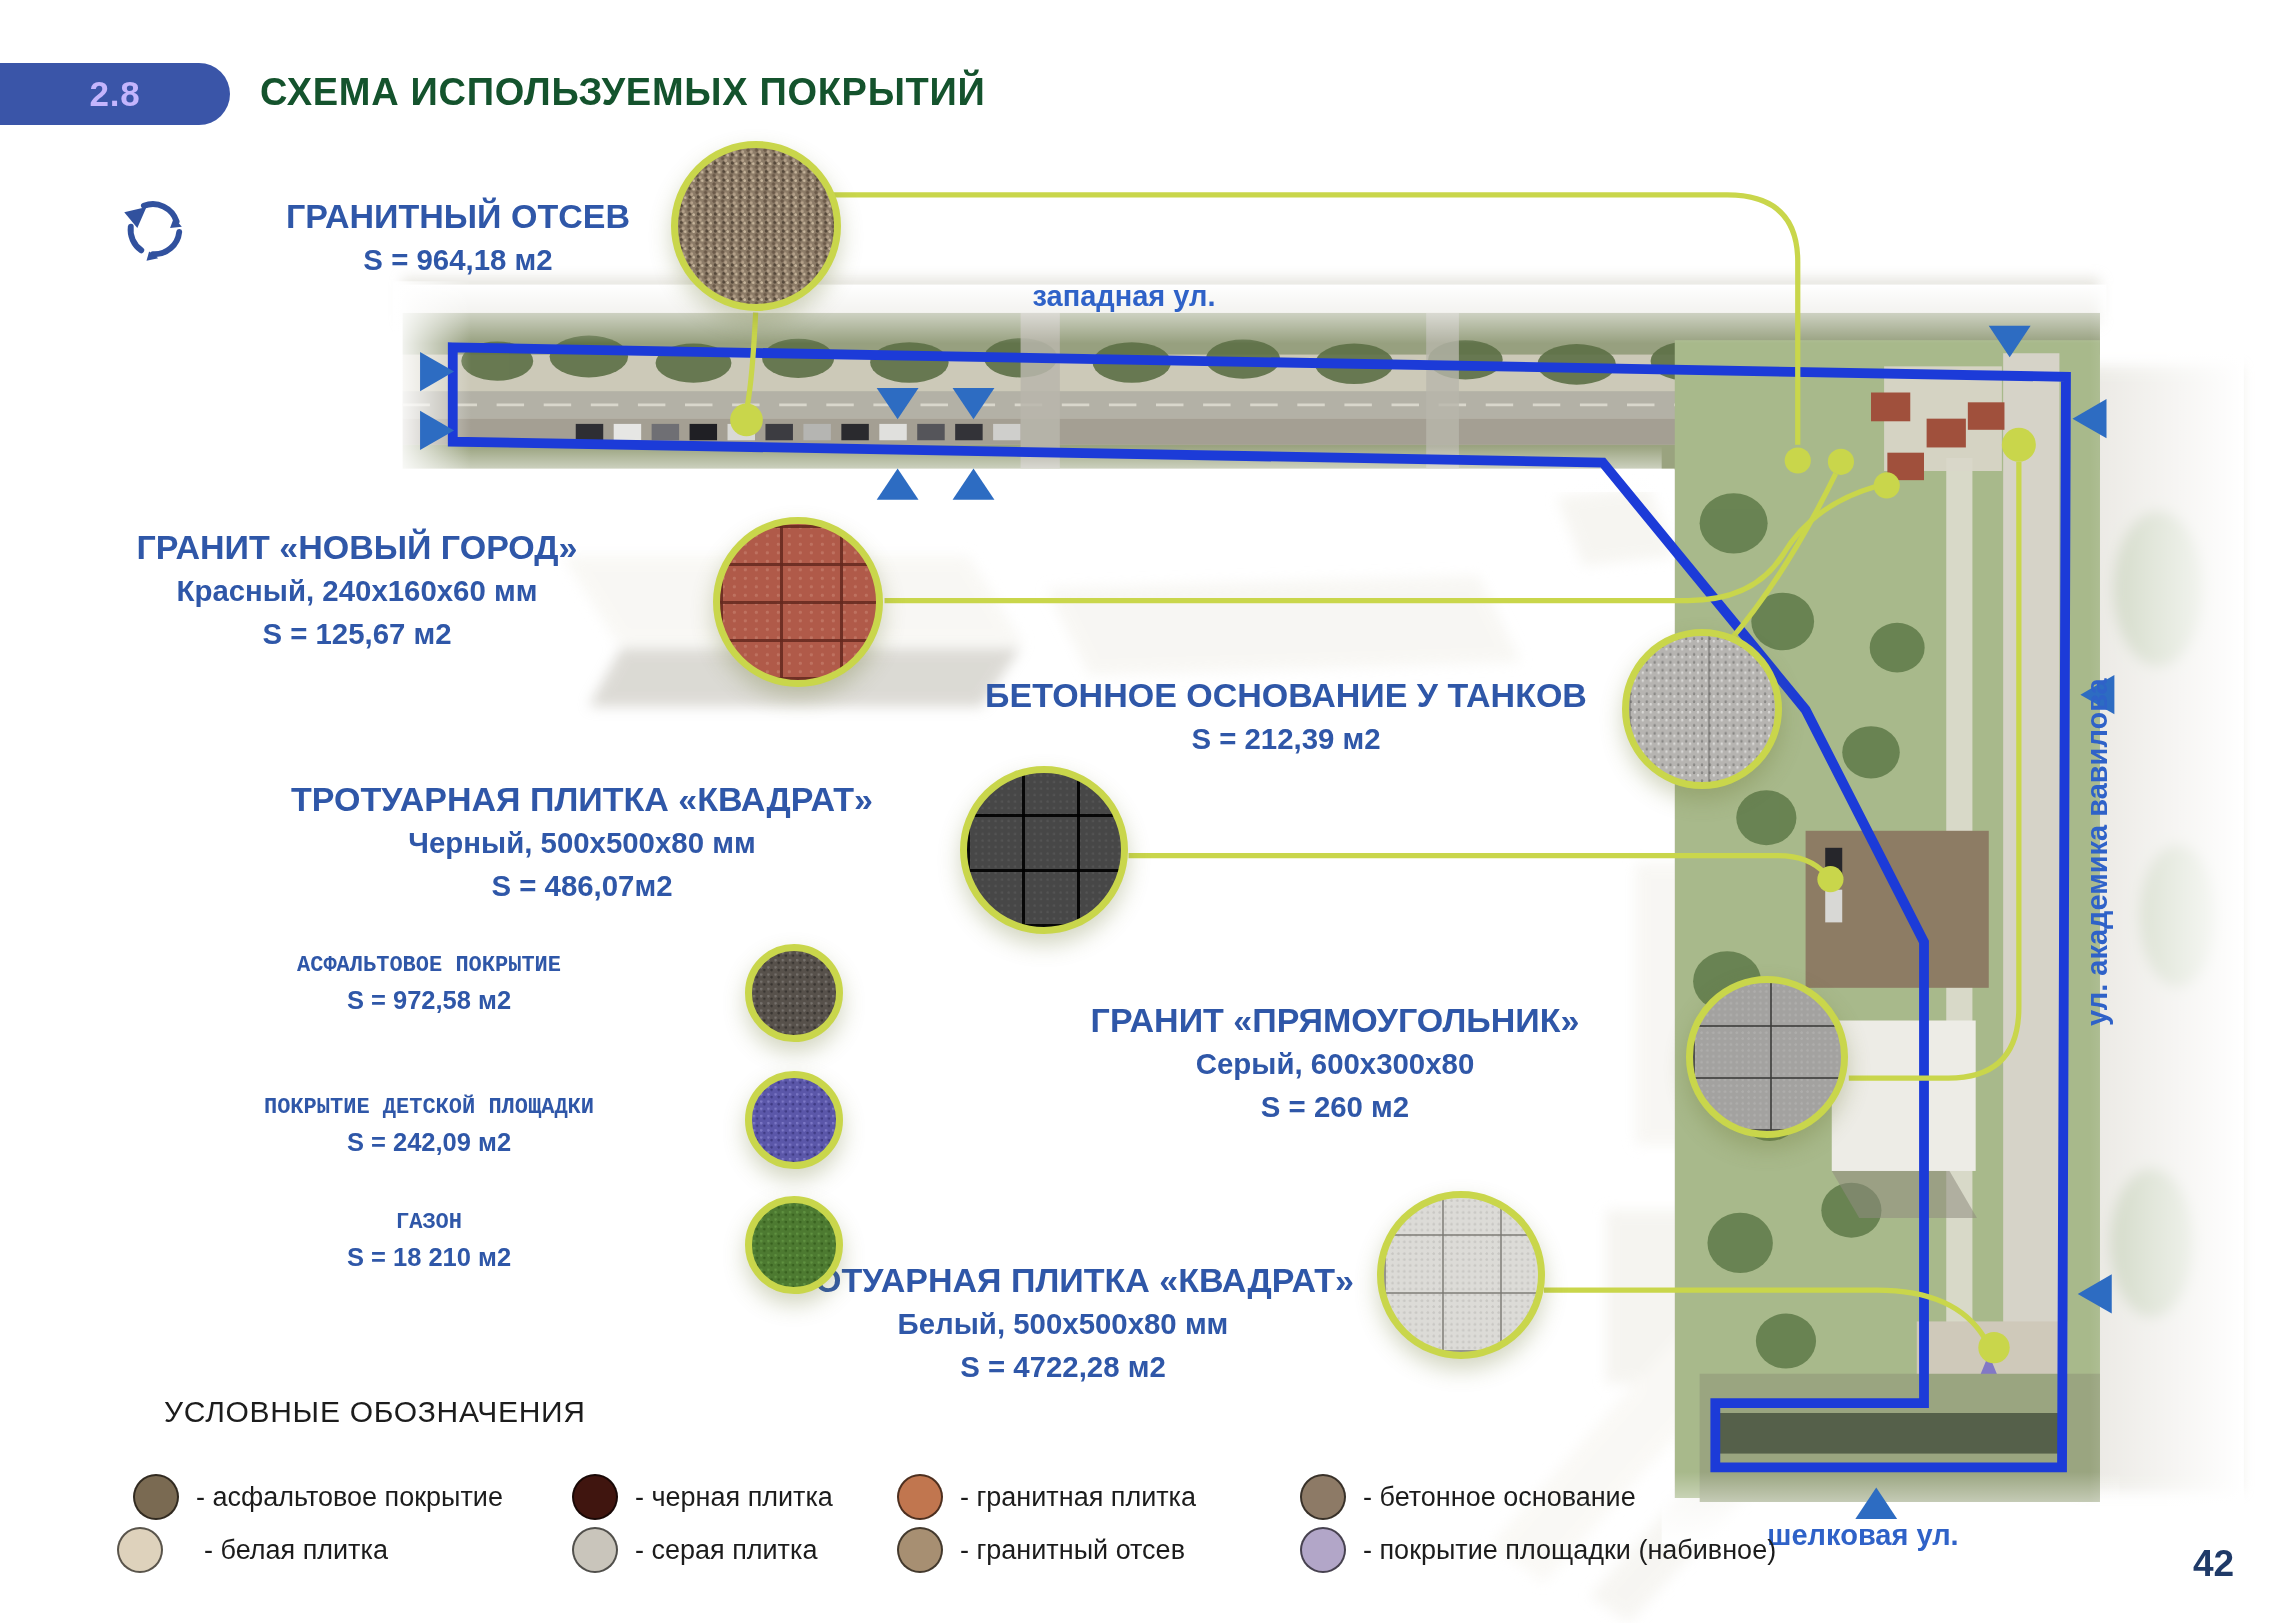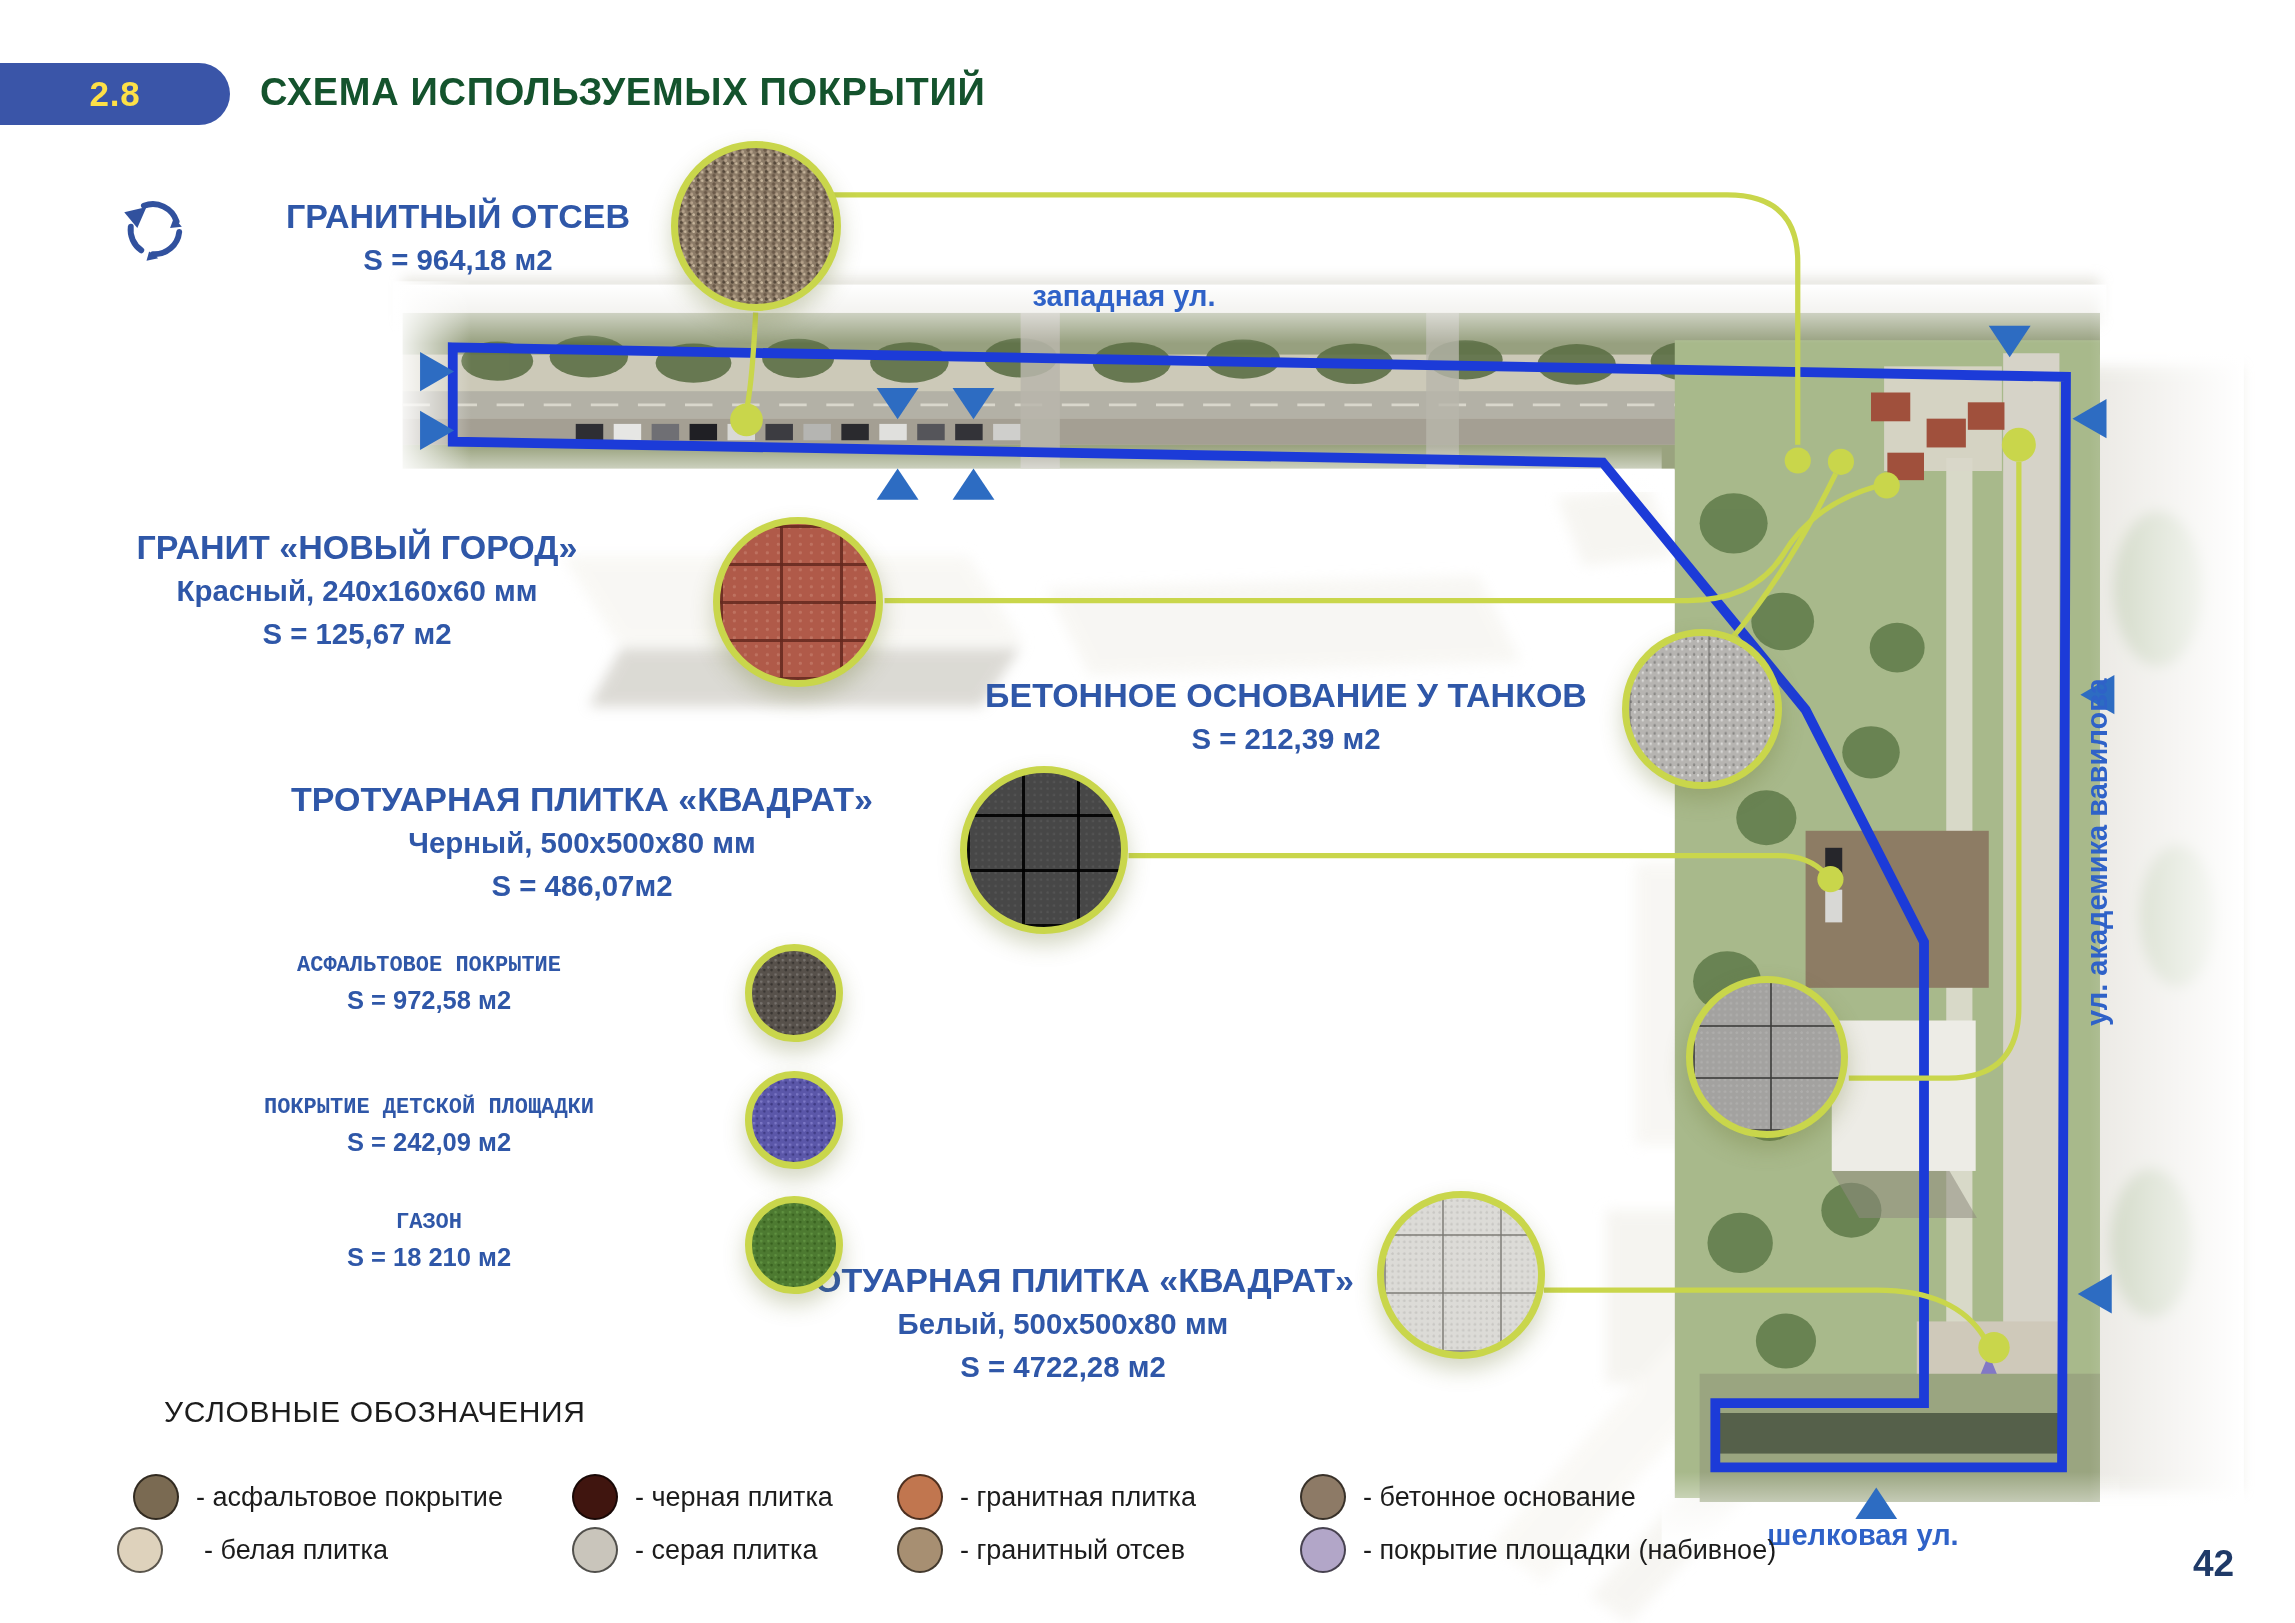--- a/index.html
+++ b/index.html
@@ -1,21 +1,21 @@
 <!DOCTYPE html>
 <html style="font-size:10.5px"><head>
 <meta charset="utf-8">
 <style>
   html,body{margin:0;padding:0;background:#ffffff;}
   #canvas{position:relative;width:2295px;height:1623px;background:#ffffff;overflow:hidden;
           font-family:"Liberation Sans", sans-serif;}
   
   .badge{position:absolute;left:0;top:63px;width:230px;height:62px;background:#3a55a8;
          border-radius:0 31px 31px 0;display:flex;align-items:center;justify-content:center;}
-  .badge span{color:#fde047;font-size:35px;font-weight:bold;letter-spacing:0.7px;}
+  .badge span{color:#c4b5fd;font-size:35px;font-weight:bold;letter-spacing:0.7px;}
   .page-title{position:absolute;left:260px;top:71px;font-size:38px;font-weight:bold;color:#14532d;letter-spacing:0.7px;}
   .page-num{position:absolute;left:2193px;top:1543px;font-size:37px;font-weight:bold;color:#1f3a68;}
   
   .mat{position:absolute;transform:translateX(-50%);text-align:center;color:#2f57a8;font-weight:bold;white-space:nowrap;}
   .mat .mat-name{font-size:34px;line-height:1.32;}
   .mat .mat-spec{font-size:29.4px;line-height:1.45;}
   .mat .mat-area{font-size:29.4px;line-height:1.45;}
   .mat.small .mat-name{font-size:22px;line-height:1.3;font-family:Liberation Mono, monospace;}
   .mat.small .mat-area{font-size:25.5px;line-height:1.5;}
   
@@ -292,20 +292,25 @@
   <div class="mat small" style="left:429px;top:1094px;">
     <div class="mat-name">ПОКРЫТИЕ ДЕТСКОЙ ПЛОЩАДКИ</div>
     <div class="mat-area">S = 242,09 м2</div>
   </div>
 
   <div class="mat small" style="left:429px;top:1209px;">
     <div class="mat-name">ГАЗОН</div>
     <div class="mat-area">S = 18 210 м2</div>
   </div>
 
+  <div class="mat" style="left:1335px;top:998px;">
+    <div class="mat-name">ГРАНИТ «ПРЯМОУГОЛЬНИК»</div>
+    <div class="mat-spec">Серый, 600х300х80</div>
+    <div class="mat-area">S = 260 м2</div>
+  </div>
 
   <div class="mat" style="left:1063px;top:1258px;">
     <div class="mat-name">ТРОТУАРНАЯ ПЛИТКА «КВАДРАТ»</div>
     <div class="mat-spec">Белый, 500х500х80 мм</div>
     <div class="mat-area">S = 4722,28 м2</div>
   </div>
 
   <div class="swatch tex-gravel" style="left:671px;top:141px;width:170px;height:170px;"></div>
   <div class="swatch tex-redgranite" style="left:713px;top:517px;width:170px;height:170px;"></div>
   <div class="swatch tex-concrete" style="left:1622px;top:629px;width:160px;height:160px;"></div>

